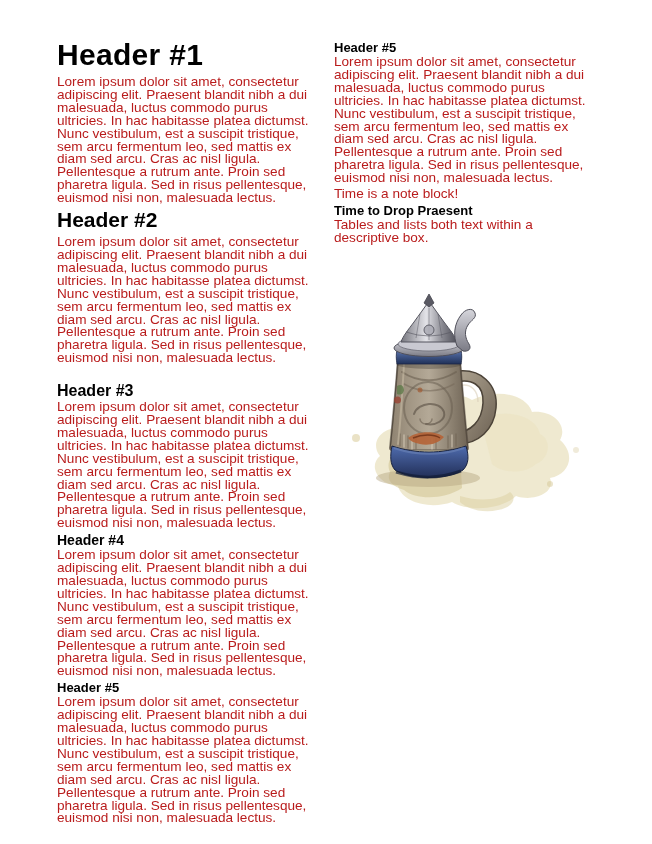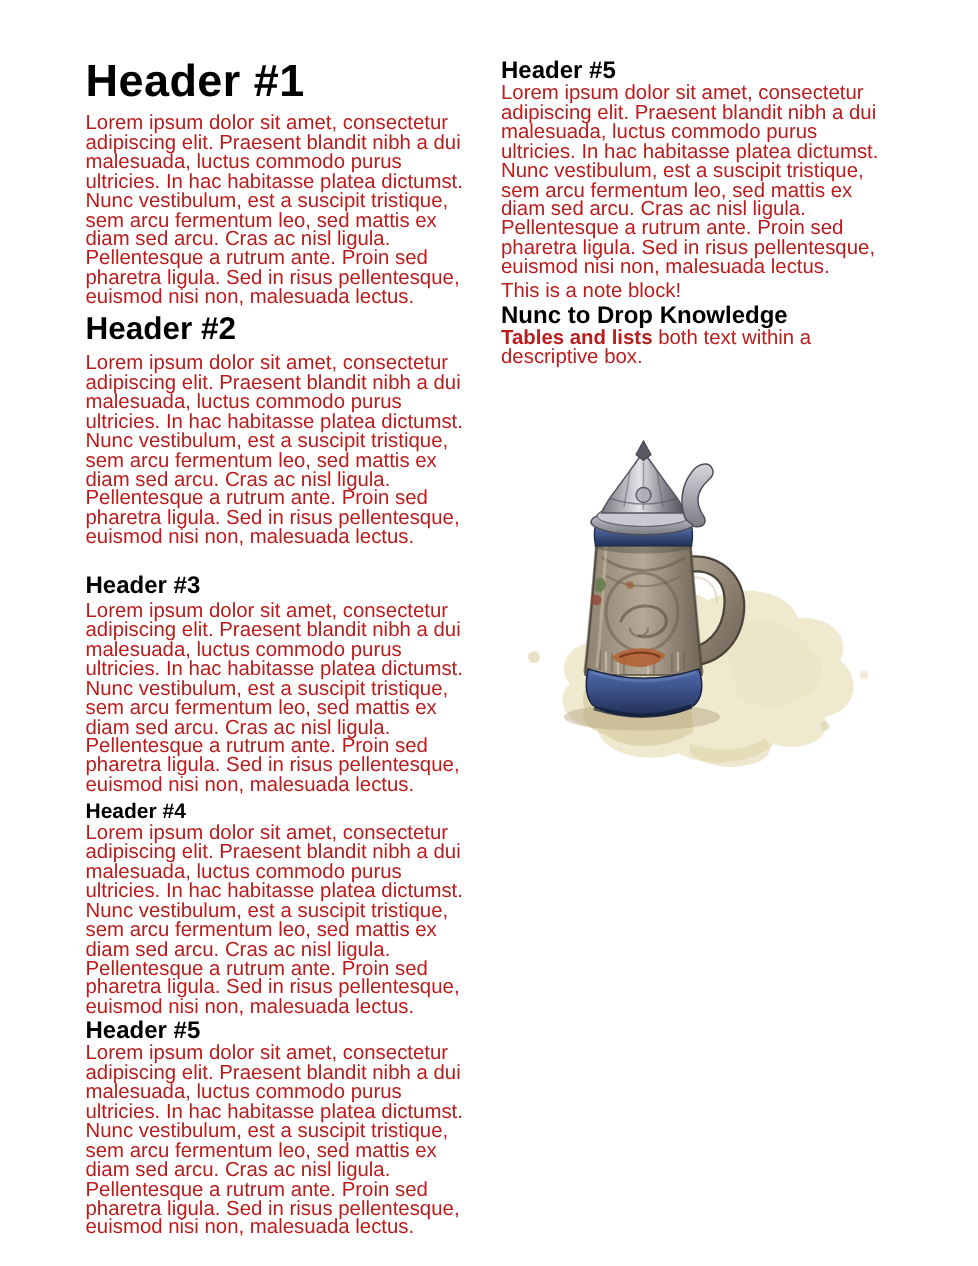--- a/index.html
+++ b/index.html
@@ -20,23 +20,23 @@
     font-size:13.6px;
     line-height:12.9px;
     margin:0 0 3px 0;
     color:#b91c1c;
   }
   h1,h2,h3,h4,h5,h6 { color:#000; font-weight:bold; }
   h1.hdr { font-size:30px;   line-height:30px; margin:0 0 6px 0; letter-spacing:0.3px; }
   h2.hdr { font-size:21px; line-height:24px; margin:0 0 4px 0; }
   h3.hdr { font-size:16px;   line-height:17px; margin:17px 0 2px 0; }
   h4.hdr { font-size:14px;   line-height:14px; margin:1px 0 2px 0; }
-  h5.hdr, h6.hdr { font-size:16px; line-height:13px; margin:1px 0 2px 0; }
+  h5.hdr, h6.hdr { font-size:13px; line-height:13px; margin:1px 0 2px 0; }
 
-  .bold-lead { font-weight:bold; }
+  .bold-lead { font-weight:normal; }
 
   .stein-wrap {
     position:absolute;
     left:340px; top:288px;
     width:300px; height:230px;
   }
 </style>
 </head>
 <body>
 
@@ -56,23 +56,23 @@
     <p class="body-p">Lorem ipsum dolor sit amet, consectetur adipiscing elit. Praesent blandit nibh a dui malesuada, luctus commodo purus ultricies. In hac habitasse platea dictumst. Nunc vestibulum, est a suscipit tristique, sem arcu fermentum leo, sed mattis ex diam sed arcu. Cras ac nisl ligula. Pellentesque a rutrum ante. Proin sed pharetra ligula. Sed in risus pellentesque, euismod nisi non, malesuada lectus.</p>
 
     <h5 class="hdr">Header #5</h5>
     <p class="body-p">Lorem ipsum dolor sit amet, consectetur adipiscing elit. Praesent blandit nibh a dui malesuada, luctus commodo purus ultricies. In hac habitasse platea dictumst. Nunc vestibulum, est a suscipit tristique, sem arcu fermentum leo, sed mattis ex diam sed arcu. Cras ac nisl ligula. Pellentesque a rutrum ante. Proin sed pharetra ligula. Sed in risus pellentesque, euismod nisi non, malesuada lectus.</p>
   </div>
 
   <div class="col col-right">
     <h5 class="hdr">Header #5</h5>
     <p class="body-p">Lorem ipsum dolor sit amet, consectetur adipiscing elit. Praesent blandit nibh a dui malesuada, luctus commodo purus ultricies. In hac habitasse platea dictumst. Nunc vestibulum, est a suscipit tristique, sem arcu fermentum leo, sed mattis ex diam sed arcu. Cras ac nisl ligula. Pellentesque a rutrum ante. Proin sed pharetra ligula. Sed in risus pellentesque, euismod nisi non, malesuada lectus.</p>
 
-    <p class="body-p">This is a note block!</p>
+    <p class="body-p">Time is a note block!</p>
 
-    <h6 class="hdr">Nunc to Drop Knowledge</h6>
+    <h6 class="hdr">Time to Drop Praesent</h6>
 
     <p class="body-p"><span class="bold-lead">Tables and lists</span><span> both text within a descriptive box.</span></p>
   </div>
 
   <div class="stein-wrap">
     <svg viewBox="0 0 300 230" width="300" height="230" role="img" aria-label="Watercolor illustration of a German beer stein with pewter lid and blue bands">
       <defs>
         <linearGradient id="gradPewter" x1="0" y1="0" x2="1" y2="0">
           <stop offset="0" stop-color="#76767e"></stop>
           <stop offset="0.45" stop-color="#e3e3e8"></stop>

